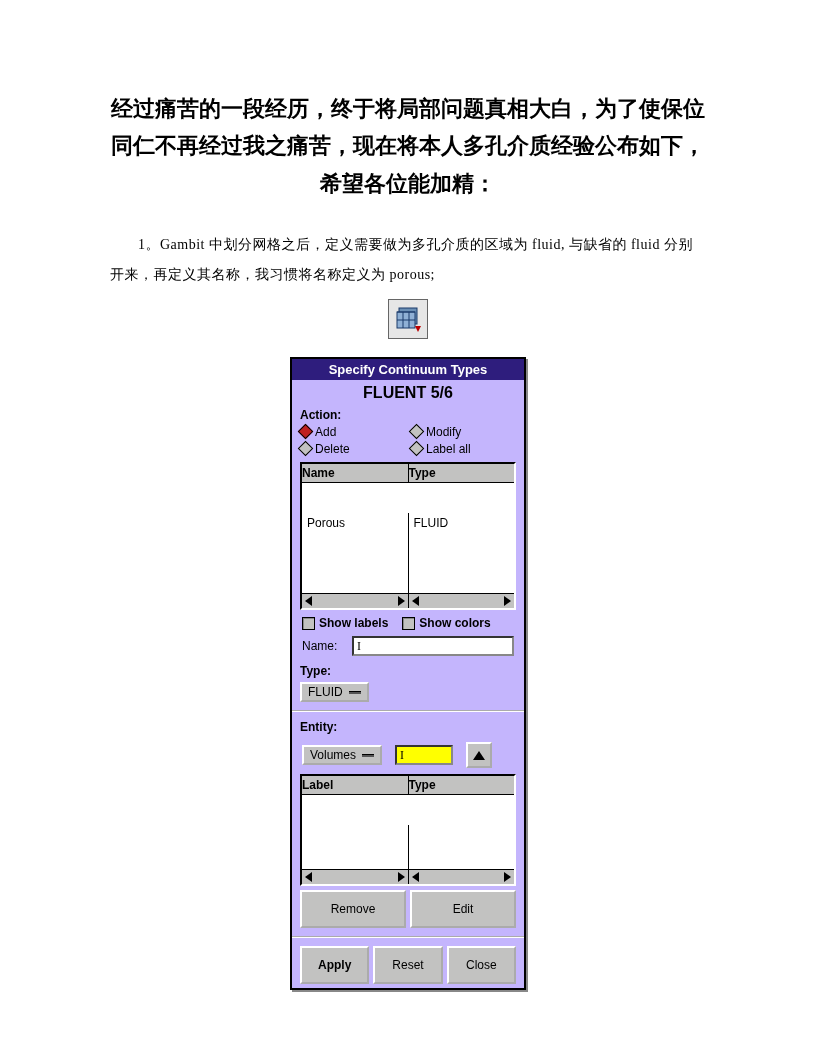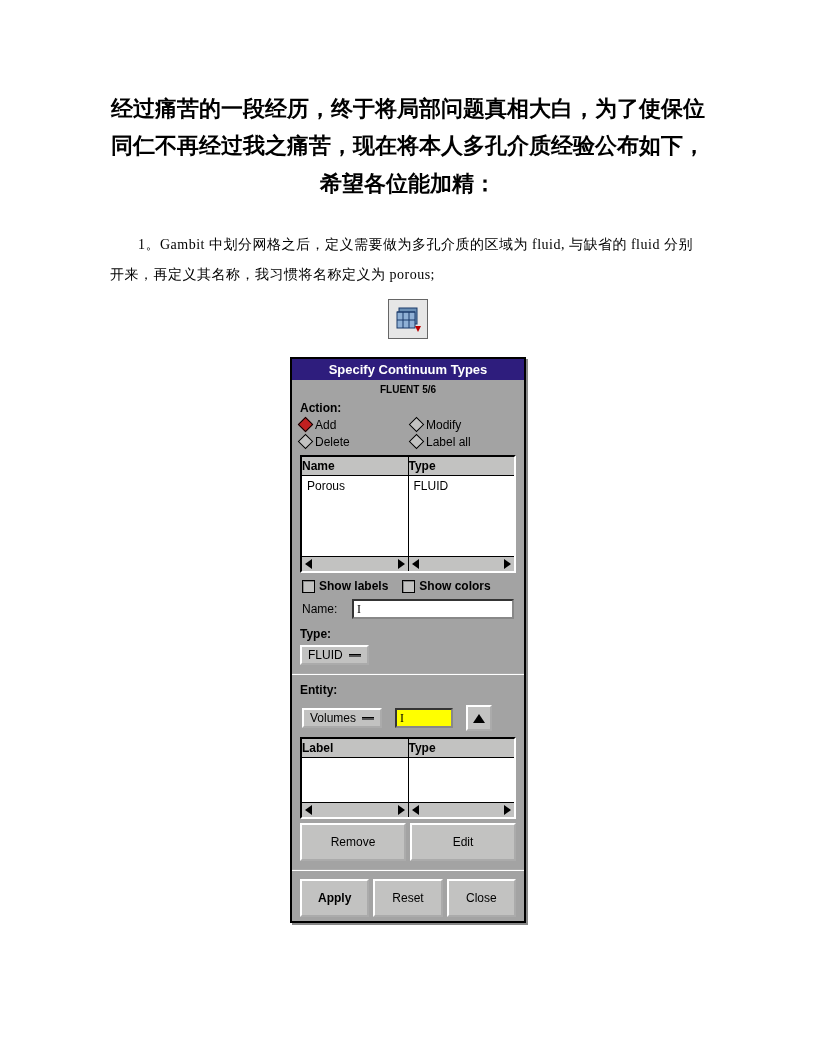--- a/index.html
+++ b/index.html
@@ -40,38 +40,38 @@
     border: 1px solid #666;
     background: #e6e6e6;
     position: relative;
   }
   .toolbar-icon svg { display:block; }
 
   .dialog {
     width: 232px;
     margin: 0 auto;
     border: 2px solid #000;
-    background: #a3a3a3;
+    background: #c4b5fd;
     font-family: "Helvetica", "Arial", sans-serif;
     font-size: 12px;
     box-shadow: 2px 2px 0 #888;
   }
   .dlg-title {
     background: #2e1d7d;
     color: #fff;
     font-weight: bold;
     text-align: center;
     padding: 3px 0;
     font-size: 13px;
   }
   .dlg-sub {
     text-align: center;
     font-weight: bold;
     padding: 4px 0 2px 0;
-    font-size: 10px;
+    font-size: 16px;
   }
   .sect { padding: 4px 8px; }
   .label-bold { font-weight: bold; }
 
   .radio-grid {
     display: grid;
     grid-template-columns: 1fr 1fr;
     gap: 3px 6px;
     margin-top: 3px;
   }
@@ -103,20 +103,21 @@
   .listhead > div {
     flex: 1;
     padding: 2px 0;
     background:#c2c2c1;
     border-right:1px solid #000;
   }
   .listhead > div:last-child { border-right:none; }
   .listbody {
     display: flex;
     height: 80px;
+    margin-top: 30px;
   }
   .listbody > div {
     flex:1;
     padding: 3px 5px;
     border-right:1px solid #000;
     font-size:12px;
   }
   .listbody > div:last-child { border-right:none; }
   .listscroll {
     display:flex;

